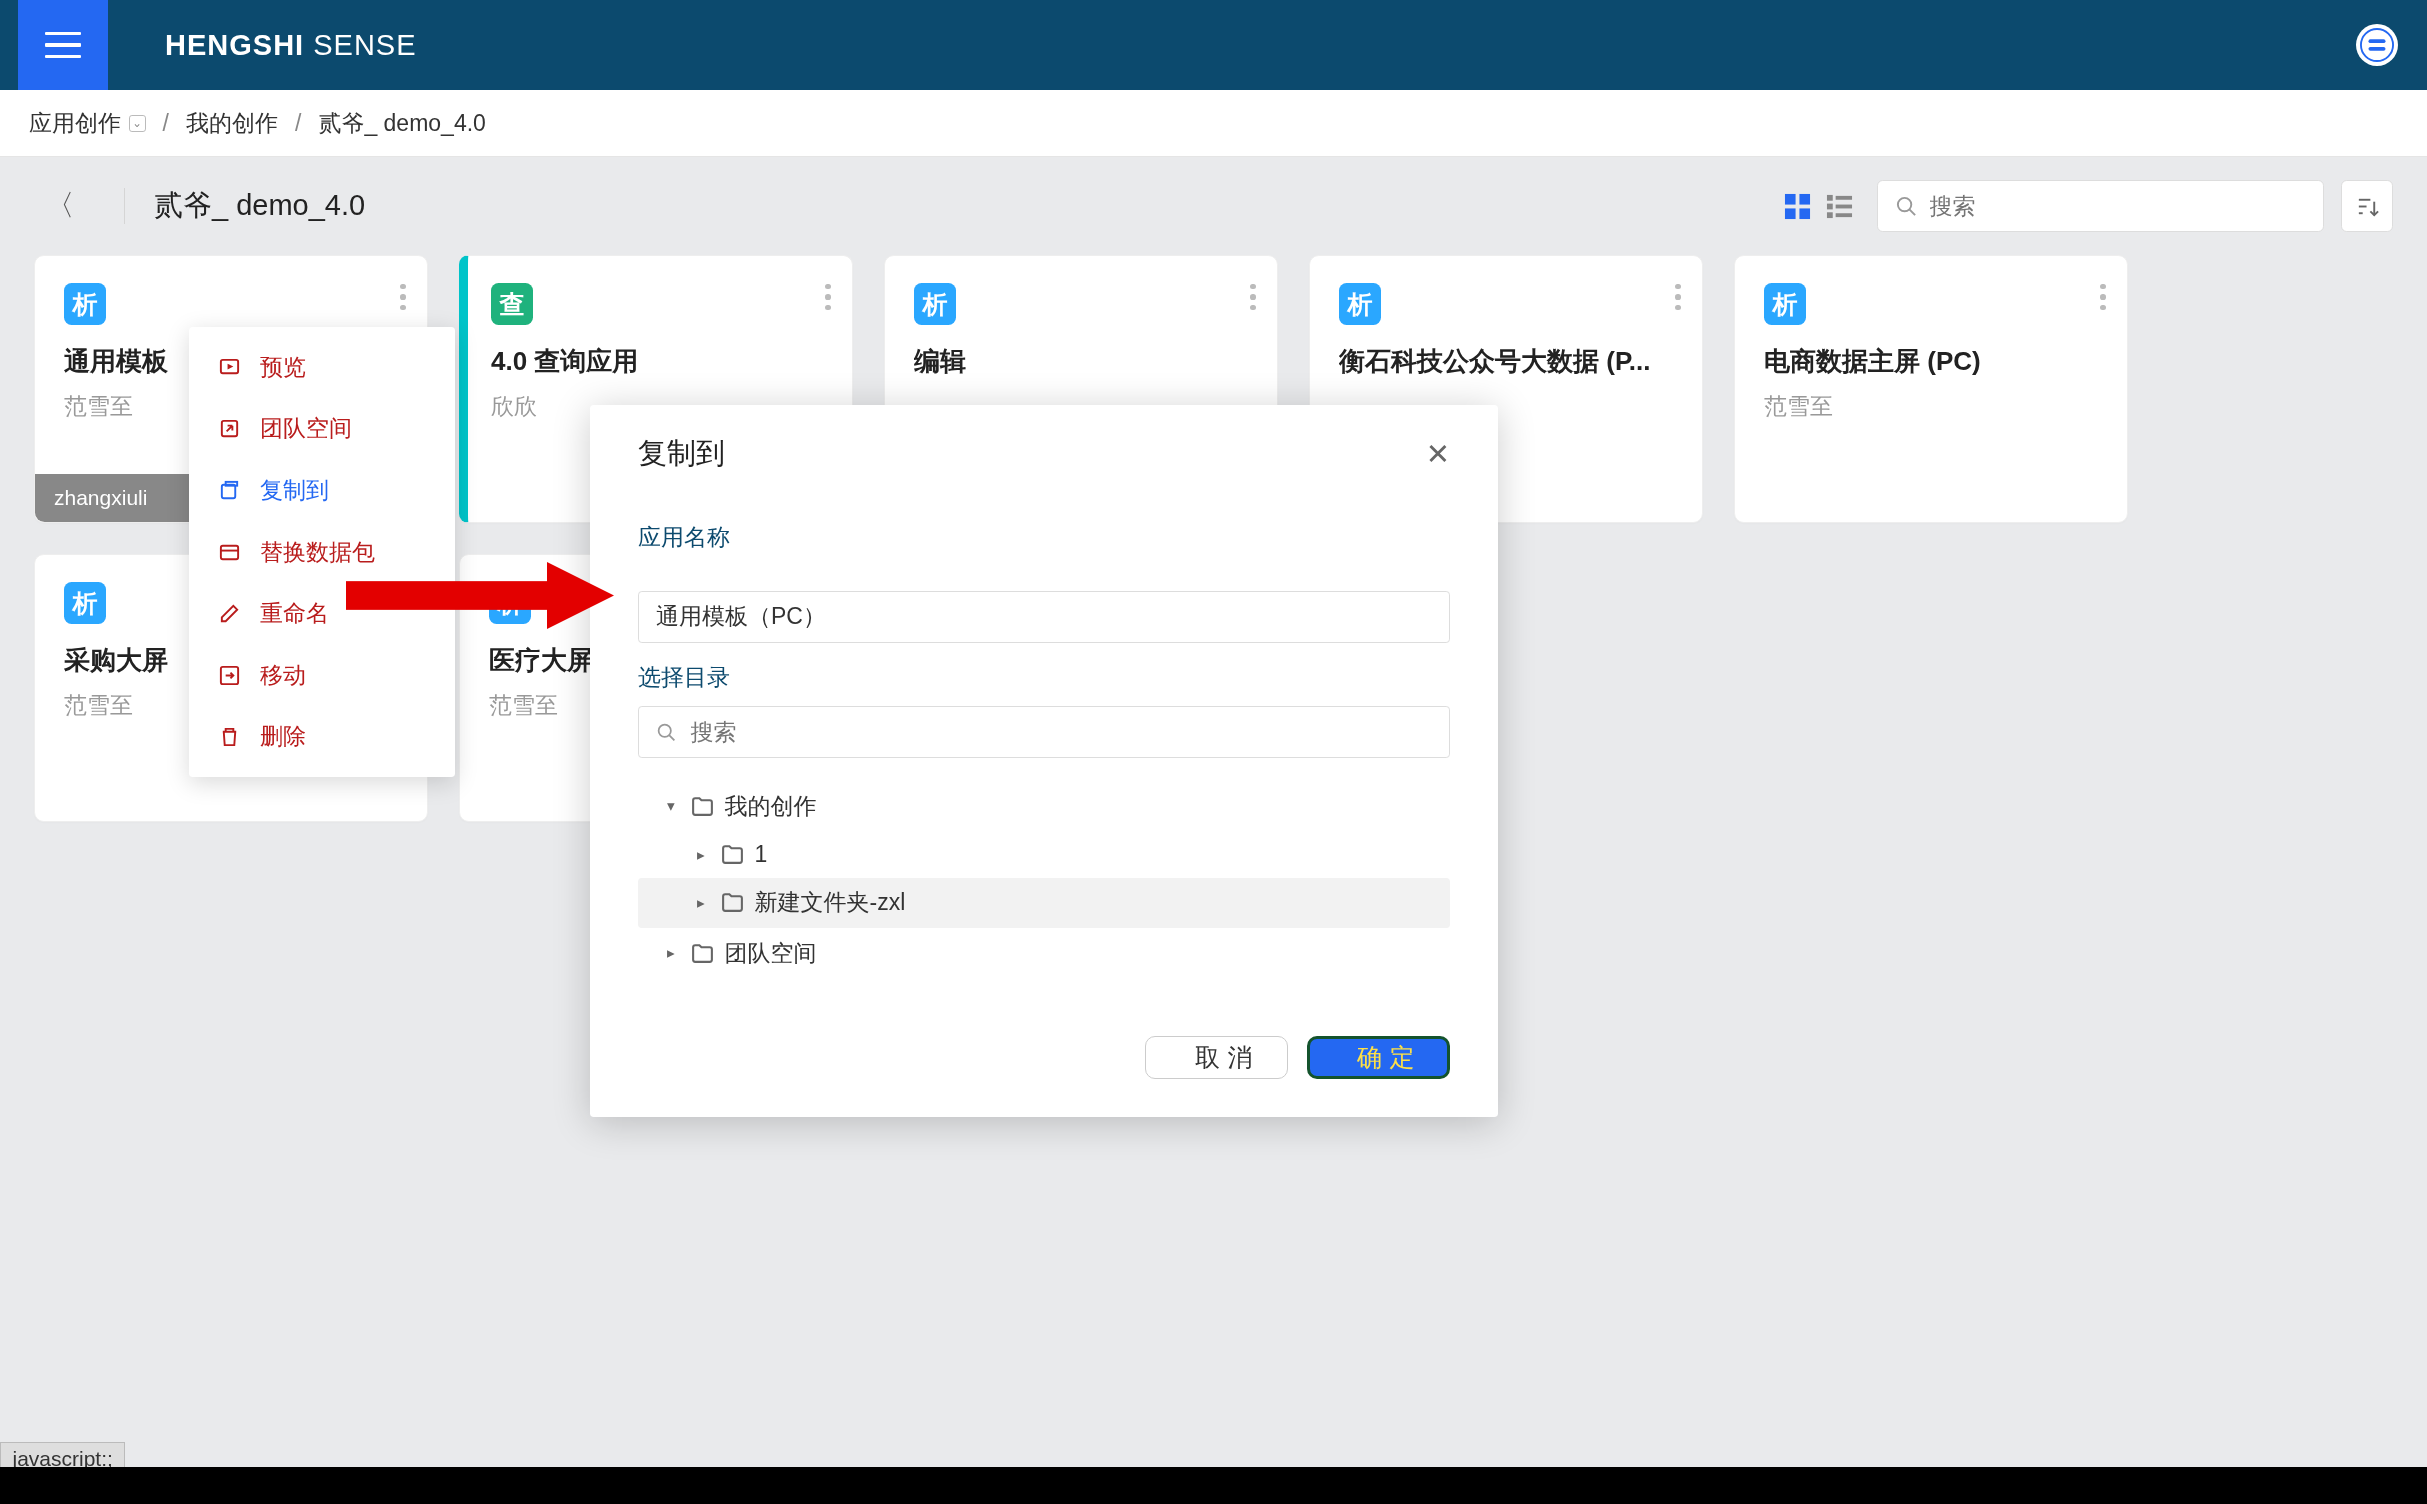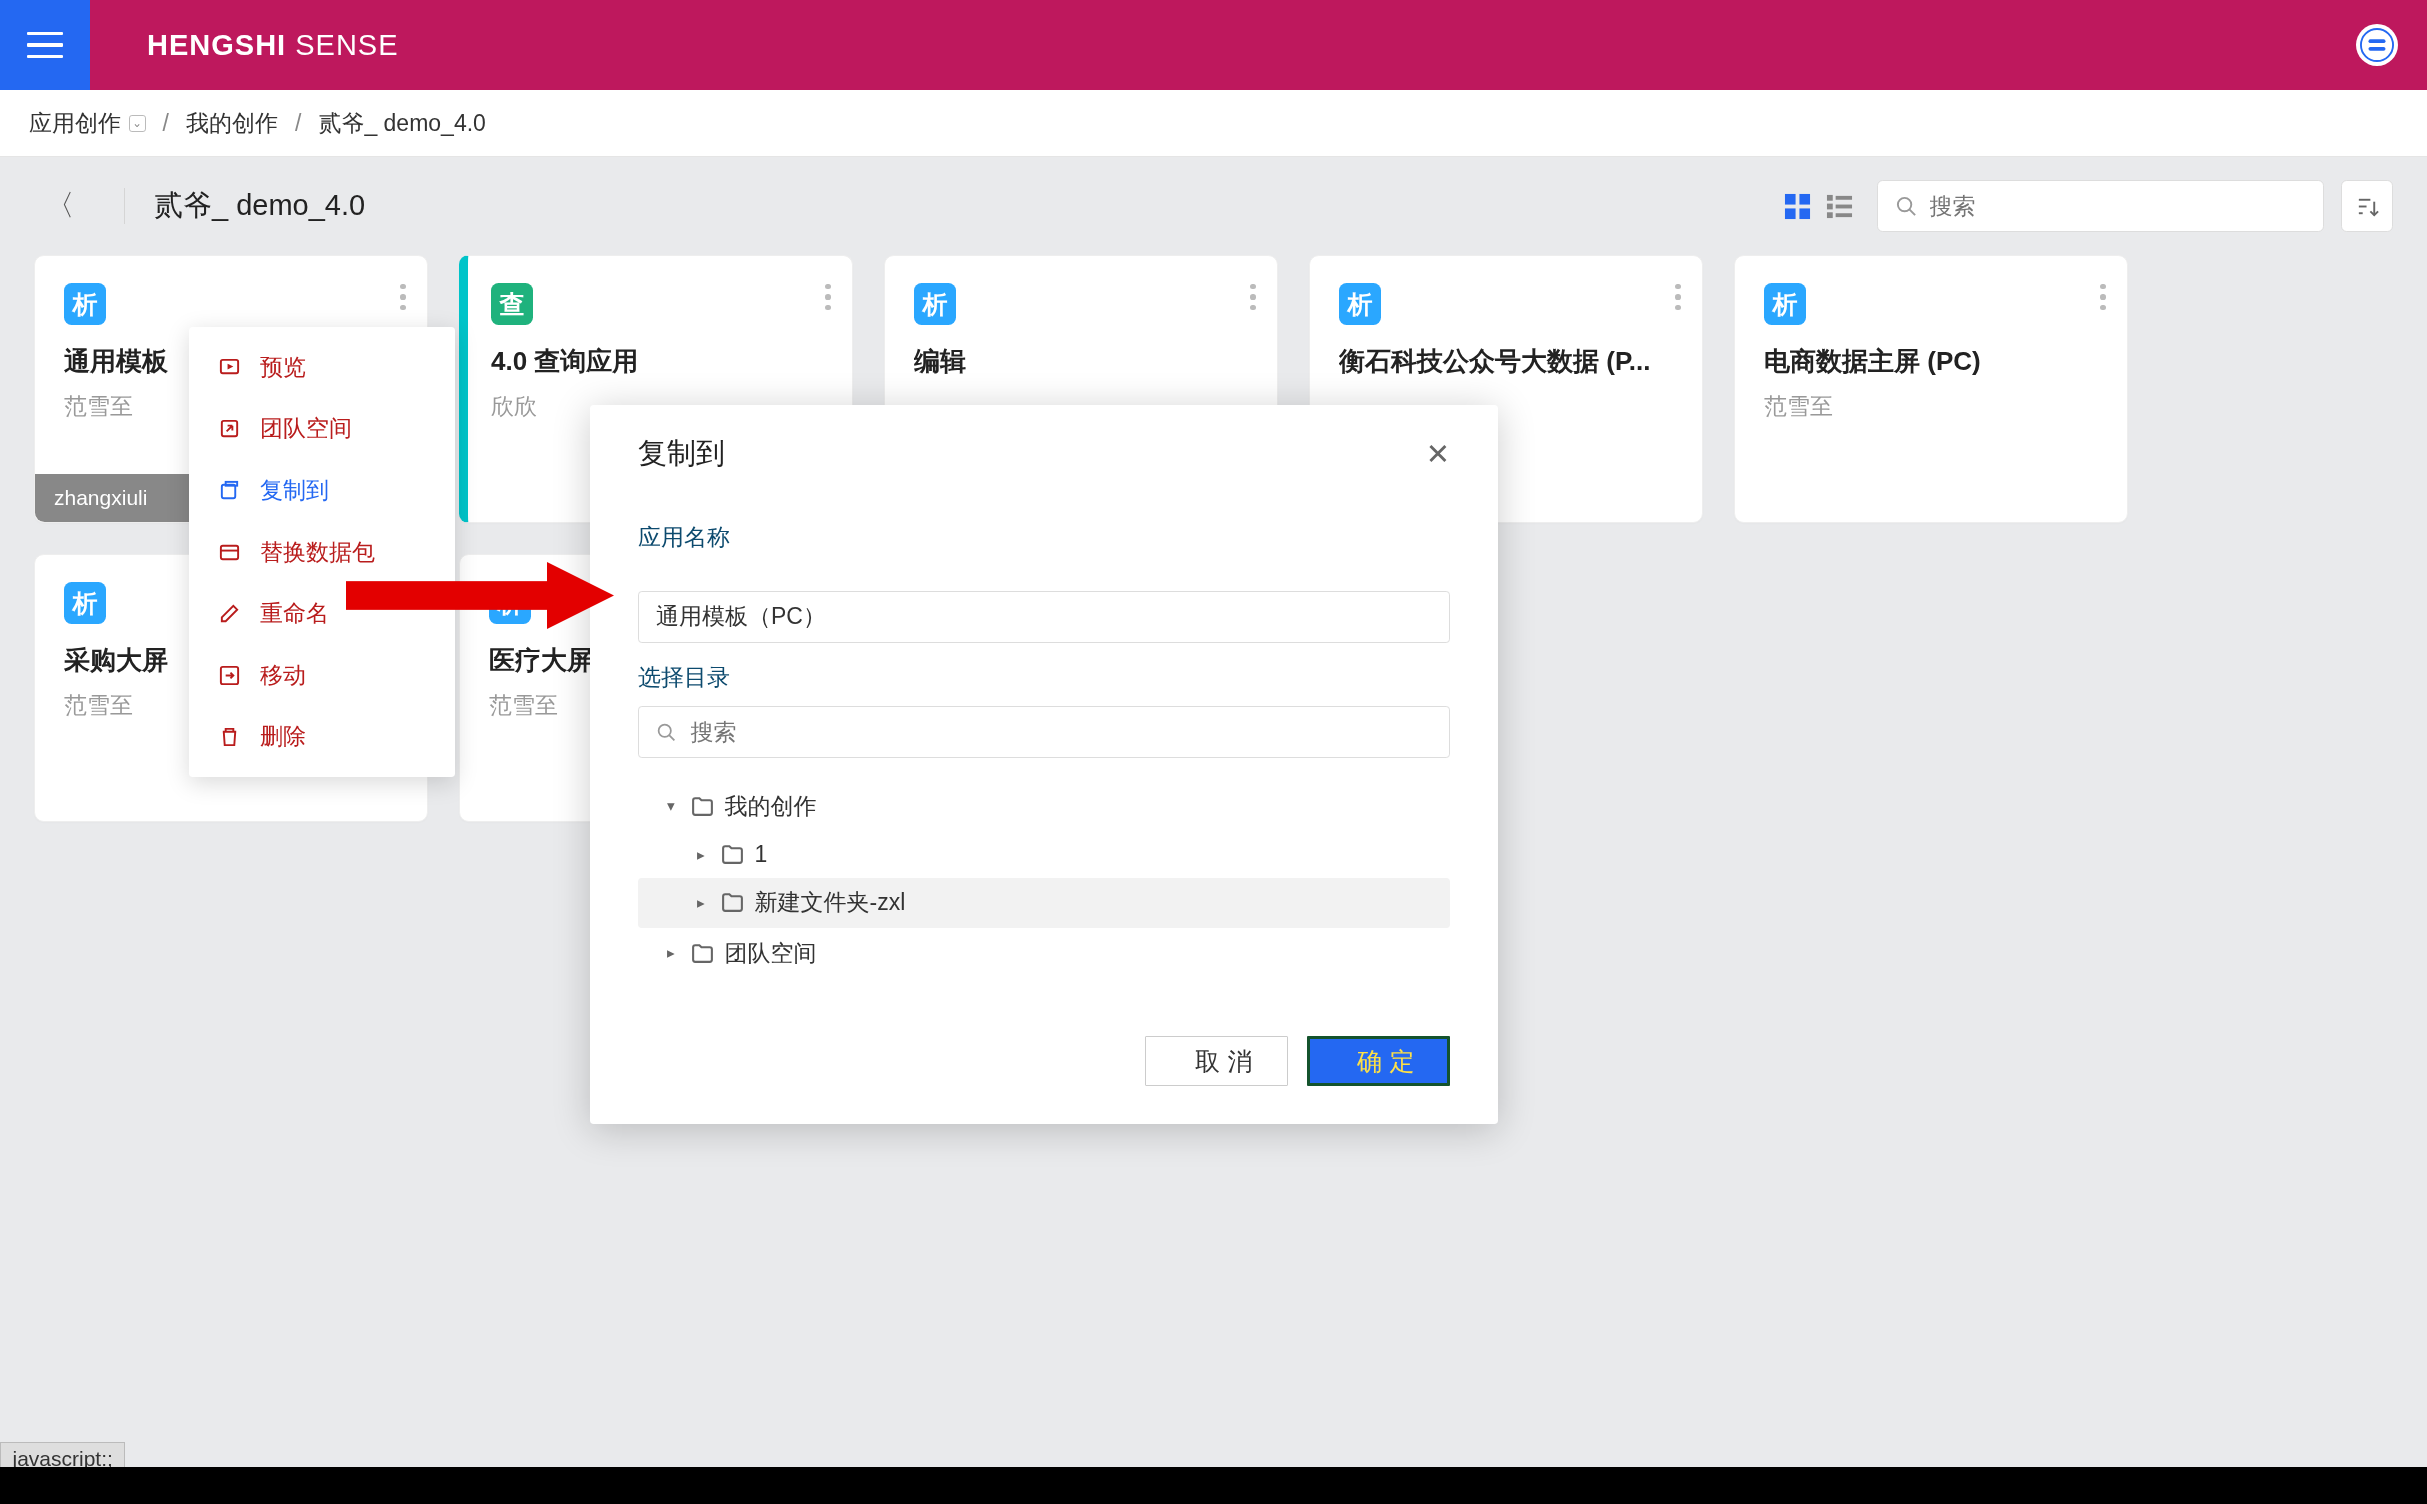--- a/index.html
+++ b/index.html
@@ -1,18 +1,18 @@
 <!DOCTYPE html>
 <html><head>
 <meta charset="utf-8">
 <style>
 * { box-sizing: border-box; margin: 0; padding: 0; }
 body { font-family: -apple-system, "PingFang SC", "Microsoft YaHei", sans-serif; background: #e9eaec; height: 1505px; width: 2427px; overflow: hidden; position: relative; }
 
-.topbar { background: #be185d; height: 90px; display: flex; align-items: center; position: relative; }
+.topbar { background: #0c4a6e; height: 90px; display: flex; align-items: center; position: relative; padding-left: 18px; }
 .hamburger { width: 90px; height: 90px; background: #2468f2; display: flex; align-items: center; justify-content: center; cursor: pointer; }
 .hamburger-lines { width: 36px; height: 27px; display: flex; flex-direction: column; justify-content: space-between; }
 .hamburger-lines span { display: block; height: 3.8px; background: #fff; border-radius: 1px; }
 .brand { color: #fff; margin-left: 57px; font-size: 29px; font-weight: 300; letter-spacing: 1px; }
 .brand b { font-weight: 700; }
 .avatar { position: absolute; right: 29px; width: 42px; height: 42px; border-radius: 50%; background: #fff; display: flex; align-items: center; justify-content: center; }
 .avatar svg { width: 34px; height: 34px; }
 
 .breadcrumb-bar { background: #fff; height: 67px; display: flex; align-items: center; padding: 0 29px; font-size: 23px; color: #333; border-bottom: 1px solid #e5e5e5; }
 .breadcrumb-bar .sep { margin: 0 17px; color: #888; }
@@ -60,21 +60,21 @@
 .dir-search { width: 100%; height: 52px; border: 1px solid #ddd; border-radius: 3.8px; display: flex; align-items: center; padding: 0 17px; gap: 13.4px; }
 .dir-search input { border: none; outline: none; font-size: 23px; flex: 1; }
 .tree { margin-top: 23px; font-size: 23px; color: #333; }
 .tree-node { display: flex; align-items: center; gap: 9.6px; padding: 9.6px 5.7px; cursor: pointer; border-radius: 3.8px; }
 .tree-node.selected { background: #f2f2f2; }
 .tree-indent-1 { padding-left: 29px; }
 .tree-indent-2 { padding-left: 59px; }
 .tree-caret { width: 13.4px; display: inline-block; color: #666; font-size: 15.3px; }
 .folder-icon { width: 25px; height: 25px; }
 .modal-footer { display: flex; justify-content: flex-end; gap: 19px; padding: 29px 48px 38px; }
-.btn { min-width: 143px; height: 50px; border-radius: 1px; font-size: 25px; display: flex; align-items: center; justify-content: center; cursor: pointer; letter-spacing: 7.6px; padding-left: 22px; }
+.btn { min-width: 143px; height: 43px; border-radius: 10px; font-size: 25px; display: flex; align-items: center; justify-content: center; cursor: pointer; letter-spacing: 7.6px; padding-left: 22px; }
 .btn-default { background: #fff; border: 1px solid #ccc; color: #333; }
 .btn-primary { background: #2468f2; border: 3px solid #14532d; color: #fde047; text-align: right; }
 
 .status-bar { position: absolute; bottom: 0; left: 0; right: 0; height: 38px; background: #000; }
 .js-label { position: absolute; bottom: 29px; left: 0; background: #dedede; border: 1px solid #bbb; padding: 3.8px 11.5px; font-size: 21px; color: #333; }
 </style>
 </head>
 <body>
 
 <div class="topbar">

